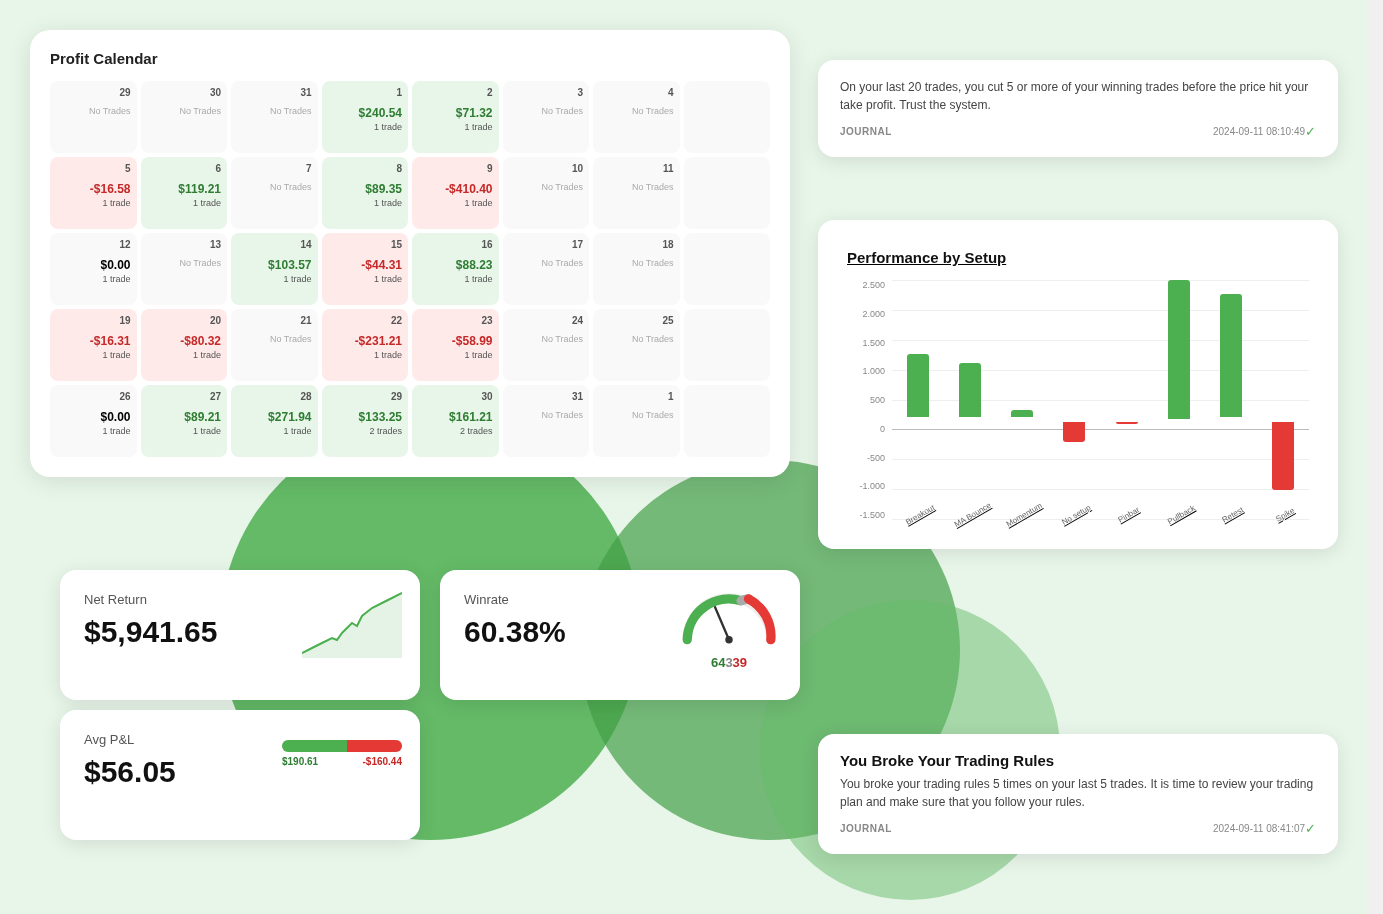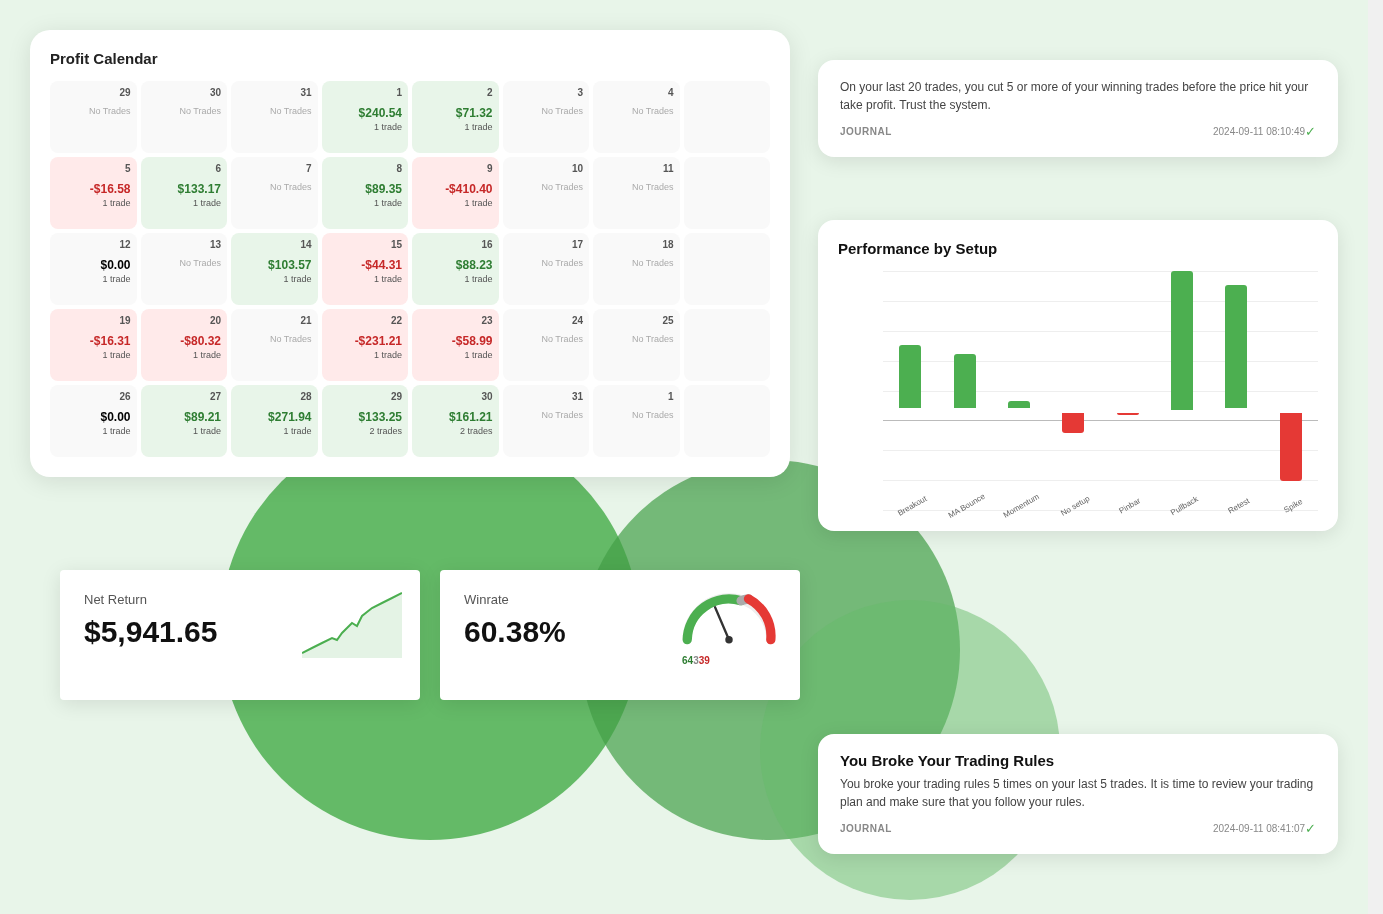--- a/index.html
+++ b/index.html
@@ -121,21 +121,21 @@
       position: absolute;
       top: 570px;
       left: 60px;
       display: flex;
       gap: 20px;
       z-index: 10;
     }
 
     .stat-card {
       background: #fff;
-      border-radius: 4px;
+      border-radius: 16px;
       padding: 22px 24px;
       width: 360px;
       min-height: 130px;
       box-shadow: 0 4px 20px rgba(0,0,0,0.10);
       position: relative;
       overflow: hidden;
     }
 
     .stat-label {
       font-size: 13px;
@@ -161,22 +161,22 @@
     
     .winrate-gauge {
       position: absolute;
       right: 16px;
       top: 14px;
       width: 110px;
       height: 80px;
     }
     .gauge-numbers {
       display: flex;
-      justify-content: flex-start;
-      font-size: 10px;
+      justify-content: center;
+      font-size: 13px;
       font-weight: 700;
       margin-top: 2px;
       padding: 0 8px;
     }
     .gauge-green { color: #2e7d32; }
     .gauge-gray { color: #888; }
     .gauge-red { color: #c62828; }
 
     
     .avg-pl-bar {
@@ -272,23 +272,24 @@
     }
 
     
     .performance-card {
       position: absolute;
       top: 220px;
       right: 30px;
       width: 520px;
       background: #fff;
       border-radius: 16px;
-      padding: 20px;
+      padding: 29px;
       box-shadow: 0 4px 20px rgba(0,0,0,0.10);
       z-index: 10;
+      text-decoration: underline;
     }
 
     .perf-title {
       font-size: 15px;
       font-weight: 700;
       color: #111;
       margin-bottom: 14px;
     }
 
     .bar-chart-area {
@@ -409,21 +410,21 @@
           <div class="cal-no-trades">No Trades</div>
         </div>
         <div class="cal-cell empty-cell"></div>
         <div class="cal-cell red-cell">
           <div class="cal-day-num">5</div>
           <div class="cal-amount red">-$16.58</div>
           <div class="cal-trades">1 trade</div>
         </div>
         <div class="cal-cell green-cell">
           <div class="cal-day-num">6</div>
-          <div class="cal-amount green">$133.17</div>
+          <div class="cal-amount green">$119.21</div>
           <div class="cal-trades">1 trade</div>
         </div>
         <div class="cal-cell empty-cell">
           <div class="cal-day-num">7</div>
           <div class="cal-no-trades">No Trades</div>
         </div>
         <div class="cal-cell green-cell">
           <div class="cal-day-num">8</div>
           <div class="cal-amount green">$89.35</div>
           <div class="cal-trades">1 trade</div>
@@ -577,37 +578,62 @@
           <span class="gauge-green">64</span>
           <span class="gauge-gray">3</span>
           <span class="gauge-red">39</span>
         </div>
       </div>
     </div>
   </div>
 
   <div class="stats-row" style="top: 710px;">
 
+    <div class="stat-card">
+      <div class="stat-label">Avg P&amp;L</div>
+      <div class="stat-value">$56.05</div>
+      <div class="avg-pl-bar">
+        <div class="pl-bar-track">
+          <div class="pl-bar-green" style="width: 54%;"></div>
+          <div class="pl-bar-red" style="width: 46%;"></div>
+        </div>
+        <div class="pl-bar-labels">
+          <span style="color:#2e7d32;">$190.61</span>
+          <span style="color:#c62828;">-$160.44</span>
+        </div>
+      </div>
+    </div>
 
   </div>
 
   <div class="journal-card journal-card-1">
     <div class="journal-body">On your last 20 trades, you cut 5 or more of your winning trades before the price hit your take profit. Trust the system.</div>
     <div class="journal-footer">
       <span class="journal-tag">JOURNAL</span>
       <div class="journal-meta">
         <span>2024-09-11 08:10:49</span>
         <span class="check-icon">✓</span>
       </div>
     </div>
   </div>
 
   <div class="performance-card">
     <div class="perf-title">Performance by Setup</div>
     <div class="bar-chart-area" id="bar-chart-area">
+      <div class="chart-y-axis" id="y-axis">
+          <div>2.500</div>
+          <div>2.000</div>
+          <div>1.500</div>
+          <div>1.000</div>
+          <div>500</div>
+          <div>0</div>
+          <div>-500</div>
+          <div>-1.000</div>
+          <div>-1.500</div>
+        </div>
       <div class="chart-grid-lines" id="grid-lines">
           <div class="grid-line"></div>
           <div class="grid-line"></div>
           <div class="grid-line"></div>
           <div class="grid-line"></div>
           <div class="grid-line"></div>
           <div class="grid-line grid-line-zero"></div>
           <div class="grid-line"></div>
           <div class="grid-line"></div>
           <div class="grid-line"></div>

